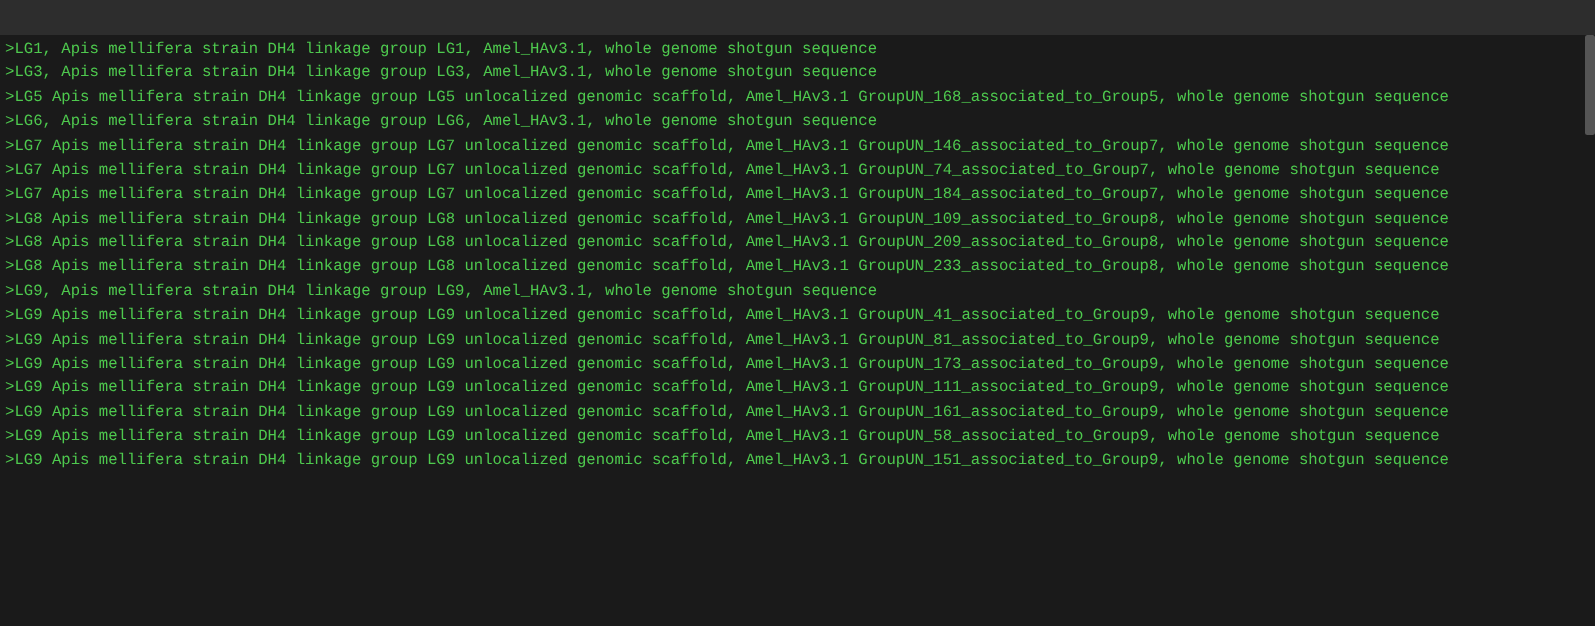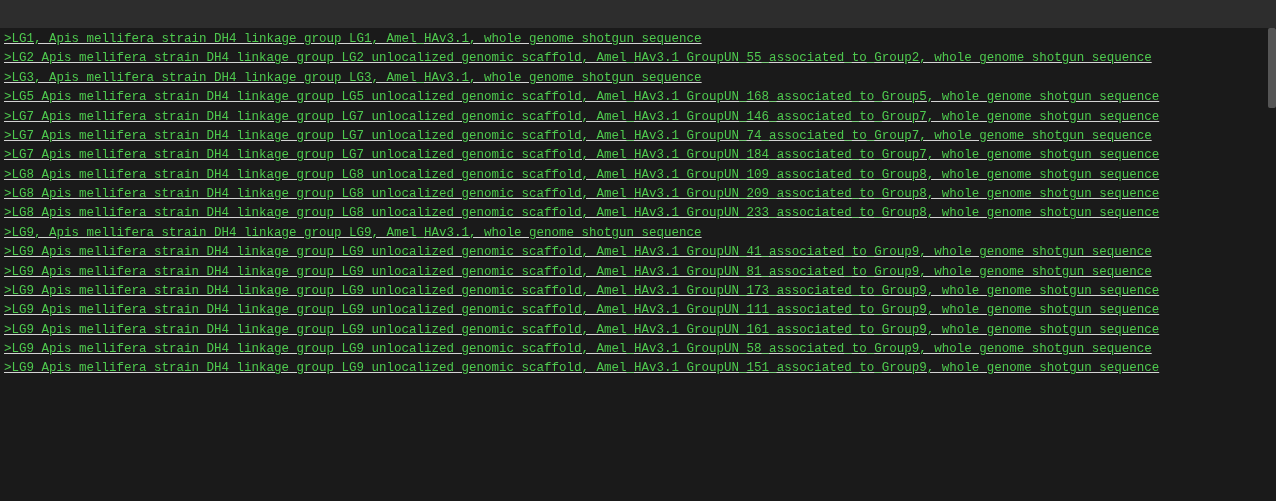--- a/index.html
+++ b/index.html
@@ -72,21 +72,20 @@
       background-color: #555;
       border-radius: 2px;
     }
 
     .content {
       flex: 1;
       overflow: hidden;
       padding: 2px 4px;
       position: relative;
       padding-right: 12px;
-      text-decoration: underline;
     }
 
     .line {
       white-space: nowrap;
       line-height: 1.55;
       font-size: 12.5px;
       color: #4ec94e;
     }
   </style>
 </head>
@@ -96,23 +95,23 @@
   <div class="title-bar">
     <span class="title-icon"></span>
     <span class="title-path"></span>
     <span class="title-command"></span>
     <span class="title-command"></span>
     <span class="title-file"></span>
     <span class="title-checkmark"></span>
   </div>
   <div class="content" id="terminal-content">
   <div class="line">&gt;LG1, Apis mellifera strain DH4 linkage group LG1, Amel_HAv3.1, whole genome shotgun sequence</div>
-      <div class="line">&gt;LG2 Apis mellifera strain DH4 linkage group LG2 unlocalized genomic scaffold, Amel_HAv3.1 GroupUN_55_associated_to_Group2, whole genome shotgun sequence</div>
       <div class="line">&gt;LG3, Apis mellifera strain DH4 linkage group LG3, Amel_HAv3.1, whole genome shotgun sequence</div>
       <div class="line">&gt;LG5 Apis mellifera strain DH4 linkage group LG5 unlocalized genomic scaffold, Amel_HAv3.1 GroupUN_168_associated_to_Group5, whole genome shotgun sequence</div>
+      <div class="line">&gt;LG6, Apis mellifera strain DH4 linkage group LG6, Amel_HAv3.1, whole genome shotgun sequence</div>
       <div class="line">&gt;LG7 Apis mellifera strain DH4 linkage group LG7 unlocalized genomic scaffold, Amel_HAv3.1 GroupUN_146_associated_to_Group7, whole genome shotgun sequence</div>
       <div class="line">&gt;LG7 Apis mellifera strain DH4 linkage group LG7 unlocalized genomic scaffold, Amel_HAv3.1 GroupUN_74_associated_to_Group7, whole genome shotgun sequence</div>
       <div class="line">&gt;LG7 Apis mellifera strain DH4 linkage group LG7 unlocalized genomic scaffold, Amel_HAv3.1 GroupUN_184_associated_to_Group7, whole genome shotgun sequence</div>
       <div class="line">&gt;LG8 Apis mellifera strain DH4 linkage group LG8 unlocalized genomic scaffold, Amel_HAv3.1 GroupUN_109_associated_to_Group8, whole genome shotgun sequence</div>
       <div class="line">&gt;LG8 Apis mellifera strain DH4 linkage group LG8 unlocalized genomic scaffold, Amel_HAv3.1 GroupUN_209_associated_to_Group8, whole genome shotgun sequence</div>
       <div class="line">&gt;LG8 Apis mellifera strain DH4 linkage group LG8 unlocalized genomic scaffold, Amel_HAv3.1 GroupUN_233_associated_to_Group8, whole genome shotgun sequence</div>
       <div class="line">&gt;LG9, Apis mellifera strain DH4 linkage group LG9, Amel_HAv3.1, whole genome shotgun sequence</div>
       <div class="line">&gt;LG9 Apis mellifera strain DH4 linkage group LG9 unlocalized genomic scaffold, Amel_HAv3.1 GroupUN_41_associated_to_Group9, whole genome shotgun sequence</div>
       <div class="line">&gt;LG9 Apis mellifera strain DH4 linkage group LG9 unlocalized genomic scaffold, Amel_HAv3.1 GroupUN_81_associated_to_Group9, whole genome shotgun sequence</div>
       <div class="line">&gt;LG9 Apis mellifera strain DH4 linkage group LG9 unlocalized genomic scaffold, Amel_HAv3.1 GroupUN_173_associated_to_Group9, whole genome shotgun sequence</div>

